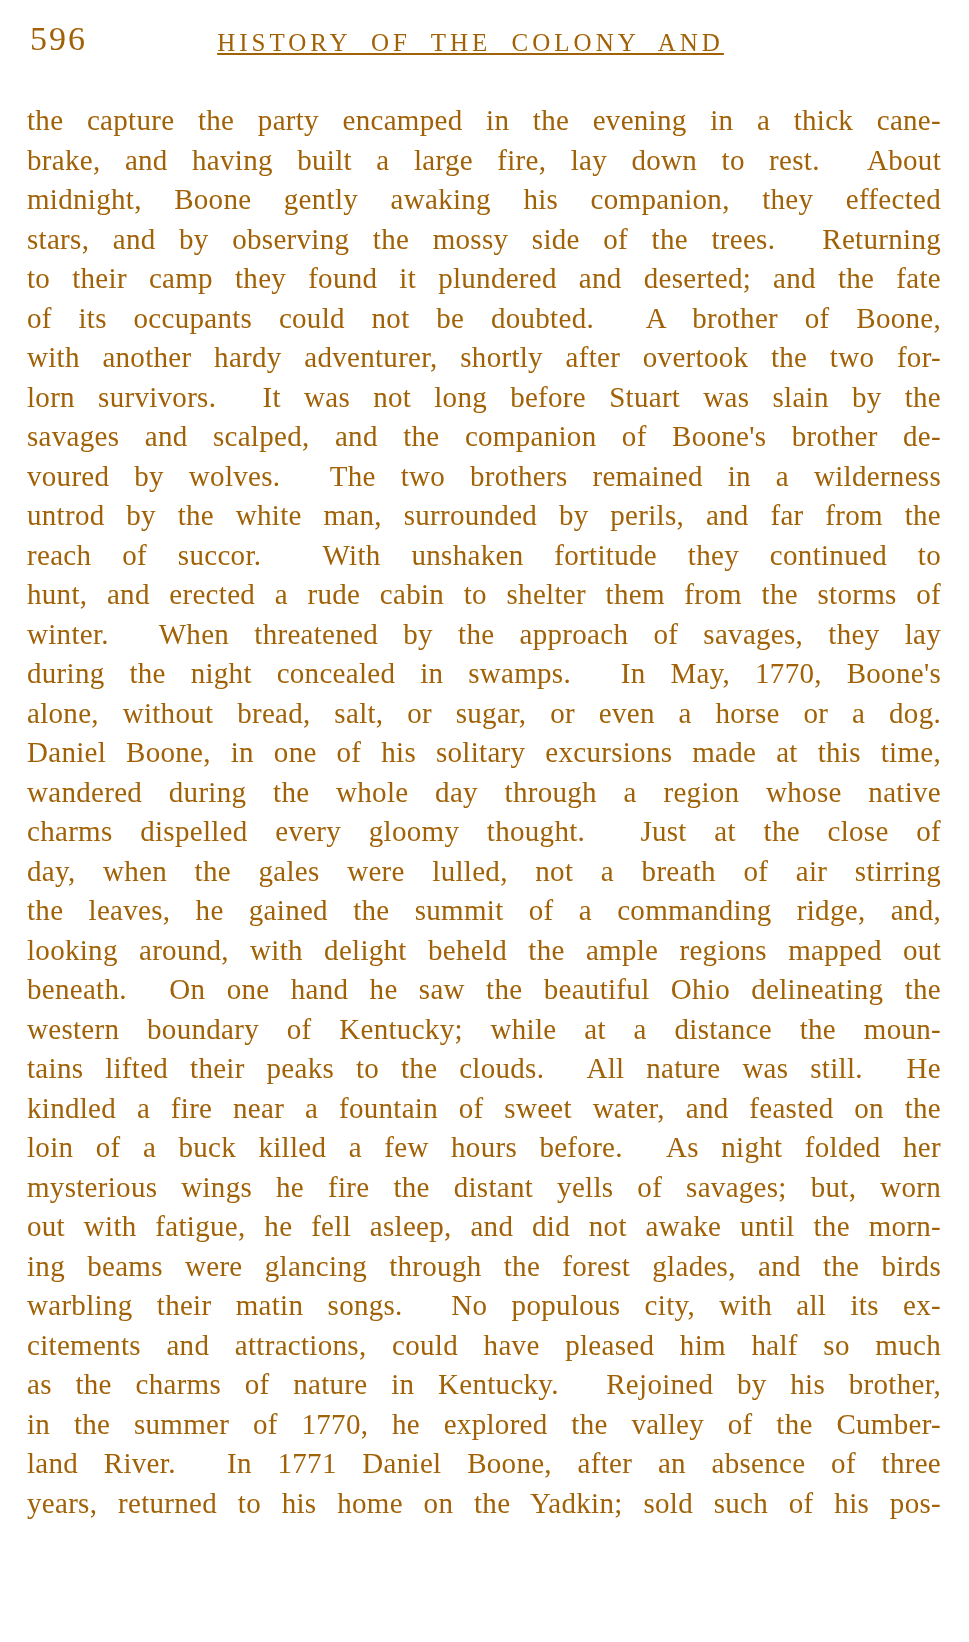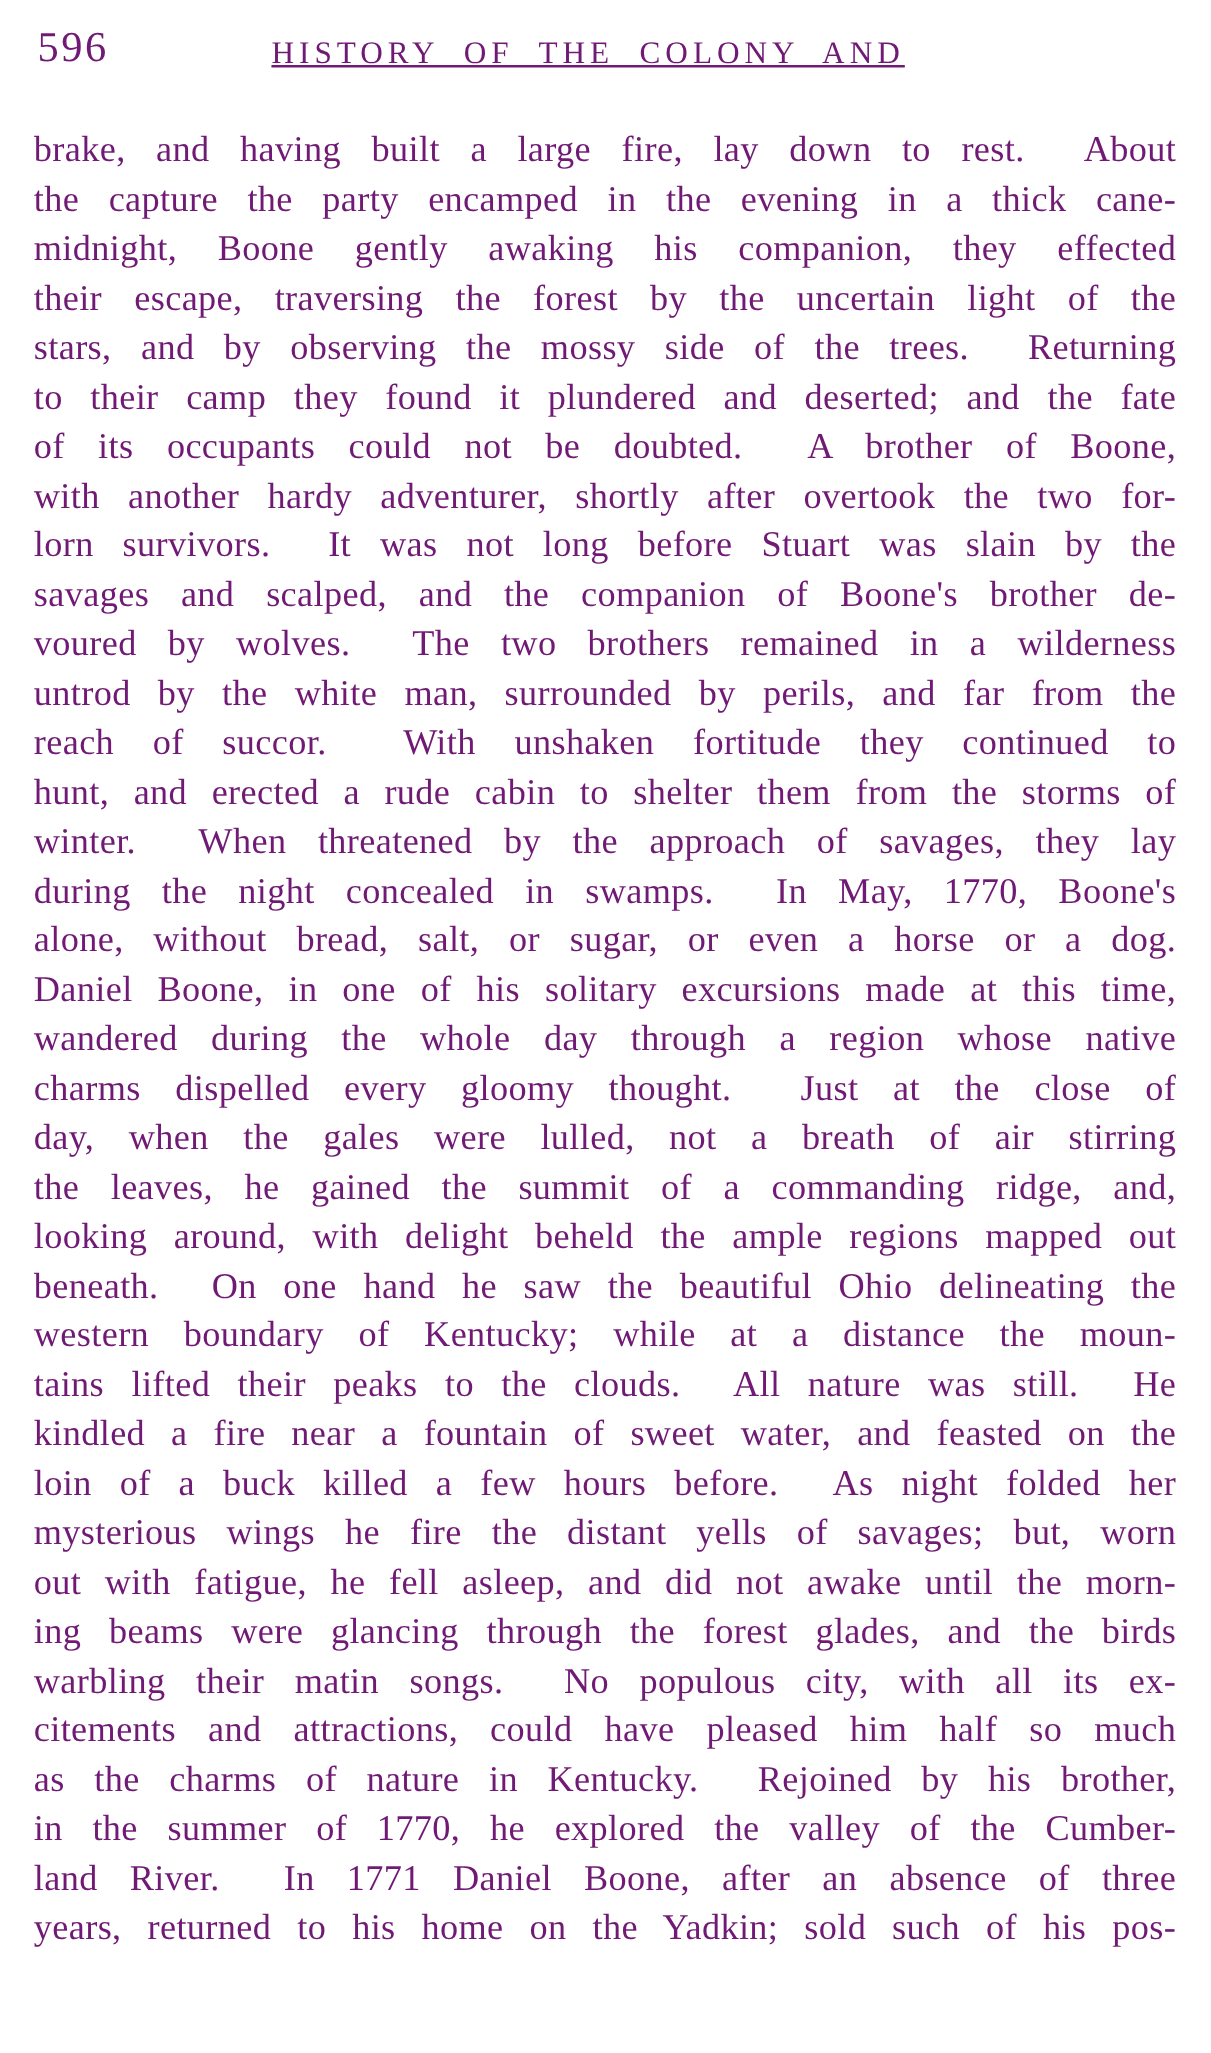--- a/index.html
+++ b/index.html
@@ -7,21 +7,21 @@
     padding: 0;
     background: #ffffff;
   }
   .page {
     position: relative;
     width: 969px;
     height: 1642px;
     background: #ffffff;
     overflow: hidden;
     font-family: "Liberation Serif", "DejaVu Serif", serif;
-    color: #701a75;
+    color: #a16207;
   }
   .page-header {
     position: relative;
     height: 100px;
   }
   .folio {
     position: absolute;
     left: 30px;
     top: 20px;
     font-size: 34px;
@@ -57,24 +57,23 @@
 </style>
 </head>
 <body>
 
 <div class="page">
   <header class="page-header">
     <span class="folio">596</span>
     <div class="running-header">HISTORY OF THE COLONY AND</div>
   </header>
   <main class="body-text">
+    <div class="line">the capture the party encamped in the evening in a thick cane-</div>
     <div class="line">brake, and having built a large fire, lay down to rest.  About</div>
-    <div class="line">the capture the party encamped in the evening in a thick cane-</div>
     <div class="line">midnight, Boone gently awaking his companion, they effected</div>
-    <div class="line">their escape, traversing the forest by the uncertain light of the</div>
     <div class="line">stars, and by observing the mossy side of the trees.  Returning</div>
     <div class="line">to their camp they found it plundered and deserted; and the fate</div>
     <div class="line">of its occupants could not be doubted.  A brother of Boone,</div>
     <div class="line">with another hardy adventurer, shortly after overtook the two for-</div>
     <div class="line">lorn survivors.  It was not long before Stuart was slain by the</div>
     <div class="line">savages and scalped, and the companion of Boone's brother de-</div>
     <div class="line">voured by wolves.  The two brothers remained in a wilderness</div>
     <div class="line">untrod by the white man, surrounded by perils, and far from the</div>
     <div class="line">reach of succor.  With unshaken fortitude they continued to</div>
     <div class="line">hunt, and erected a rude cabin to shelter them from the storms of</div>

